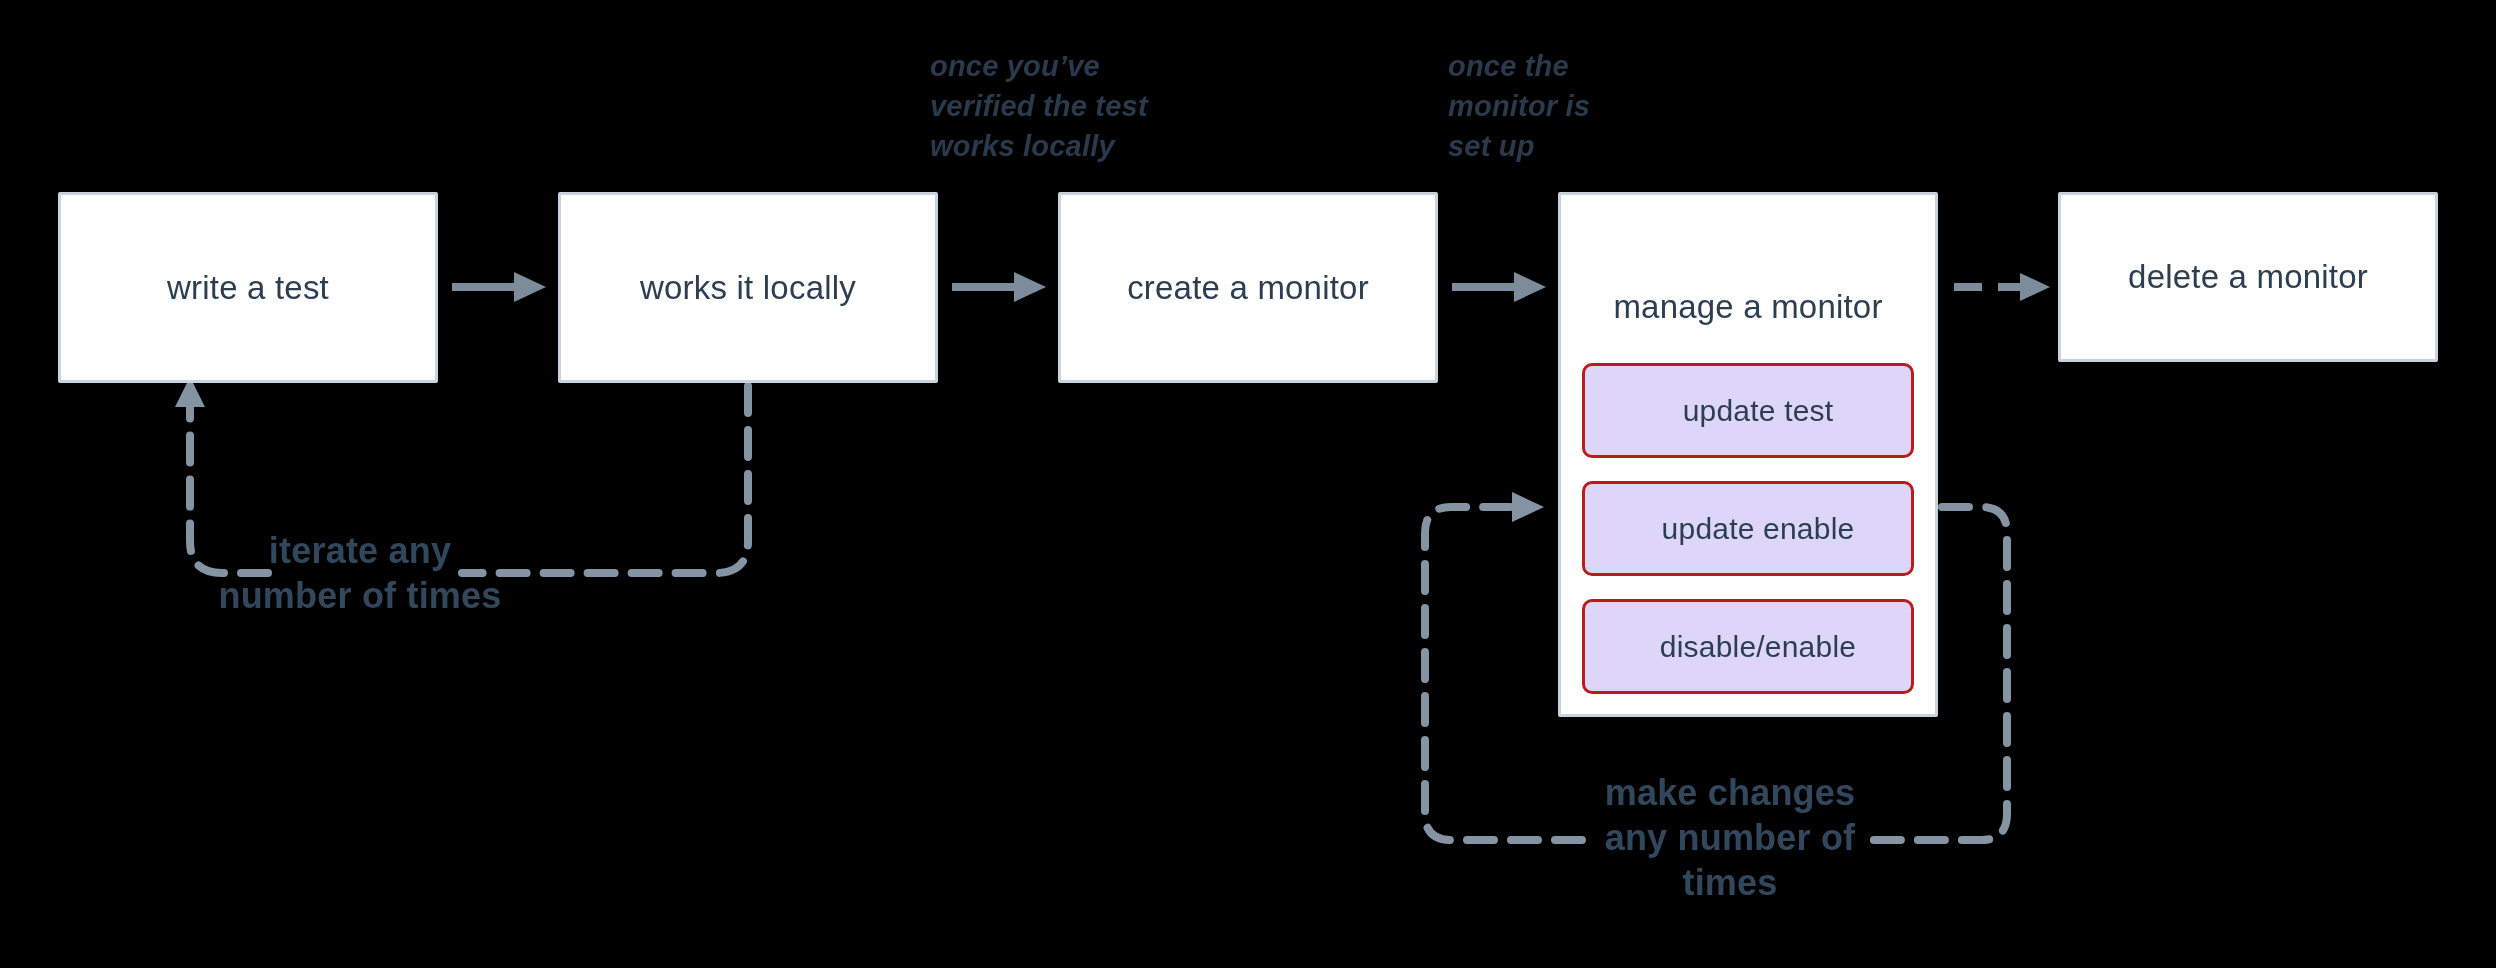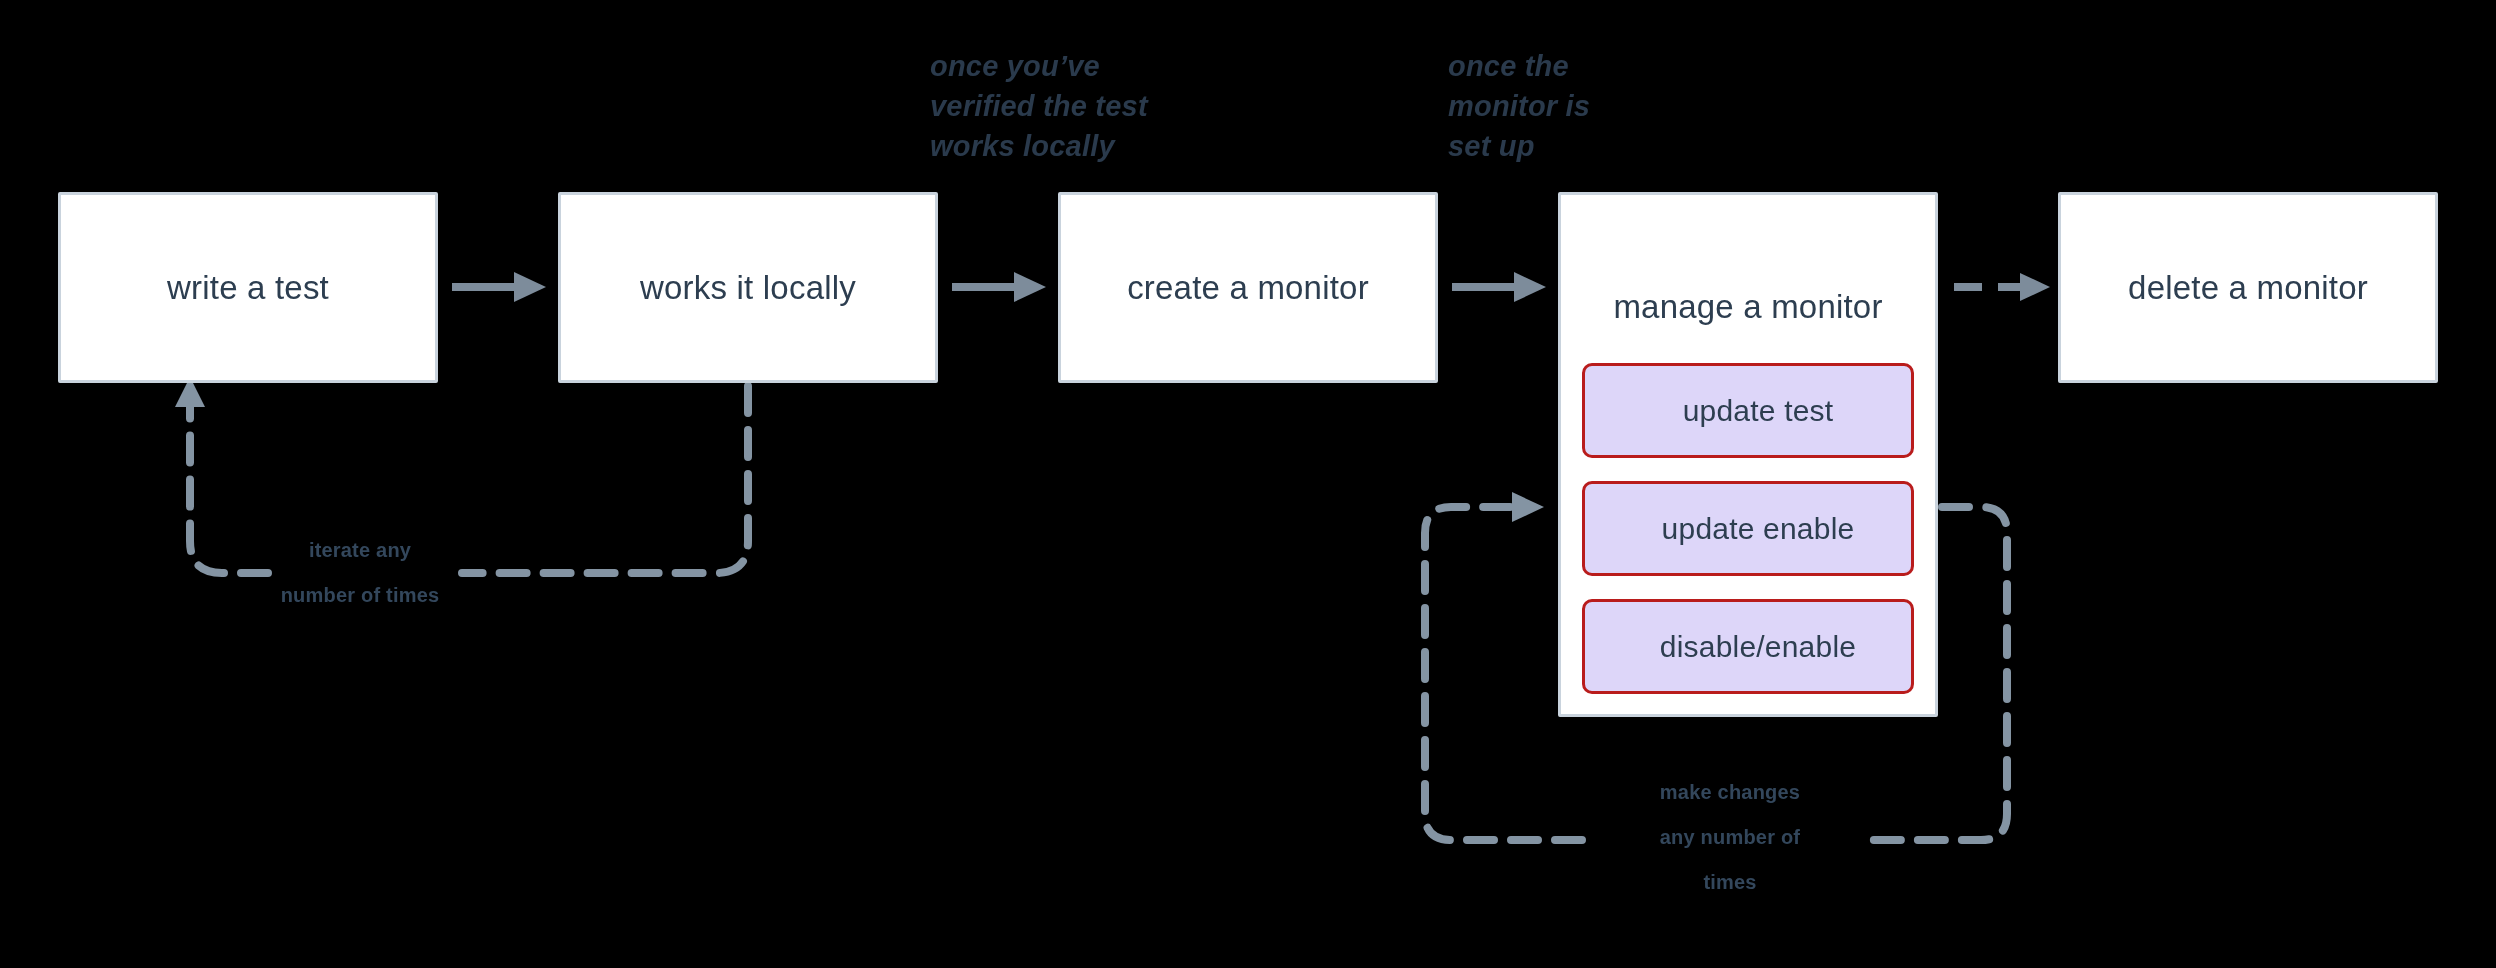--- a/index.html
+++ b/index.html
@@ -22,21 +22,21 @@
     position:absolute;left:21px;width:332px;height:95px;box-sizing:border-box;
     background:#ddd6f9;border:3px solid #b91c1c;border-radius:10px;
     display:flex;align-items:center;justify-content:center;
     color:#2d3e50;font-size:30px;font-weight:500;padding-left:20px;
   }
   .annotation{
     position:absolute;color:#2a3a4c;font-size:29px;font-style:italic;font-weight:700;
     line-height:40px;white-space:pre-line;letter-spacing:0.2px;
   }
   .loop-label{
-    position:absolute;color:#33475c;font-size:20px;font-weight:700;line-height:45px;
+    position:absolute;color:#33475c;font-size:36px;font-weight:700;line-height:45px;
     white-space:pre-line;text-align:center;letter-spacing:0.2px;
   }
 </style>
 </head>
 <body>
 
 <div id="canvas">
 
   <svg class="edges" viewBox="0 0 2496 968" xmlns="http://www.w3.org/2000/svg">
 
@@ -83,21 +83,21 @@
       <span>update test</span>
     </div>
     <div class="subbtn" style="top:286px;">
       <span>update enable</span>
     </div>
     <div class="subbtn" style="top:404px;">
       <span>disable/enable</span>
     </div>
   </div>
 
-  <div class="node" style="left:2058px;top:192px;width:380px;height:191px;">
+  <div class="node" style="left:2058px;top:192px;width:380px;height:170px;">
     <span>delete a monitor</span>
   </div>
 
   <div class="annotation" style="left:918px;top:46px;margin-left:12px;">once you’ve
 verified the test
 works locally</div>
 
   <div class="annotation" style="left:1448px;top:46px;">once the
 monitor is
 set up</div>

